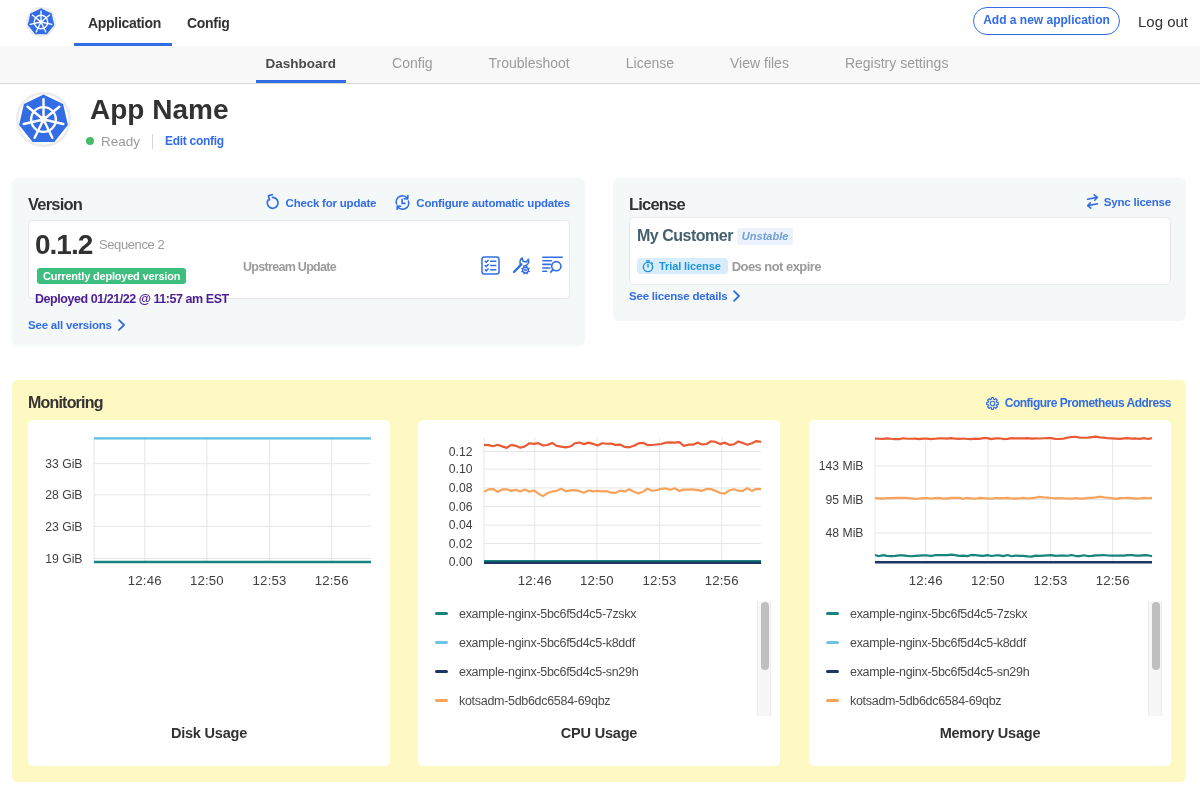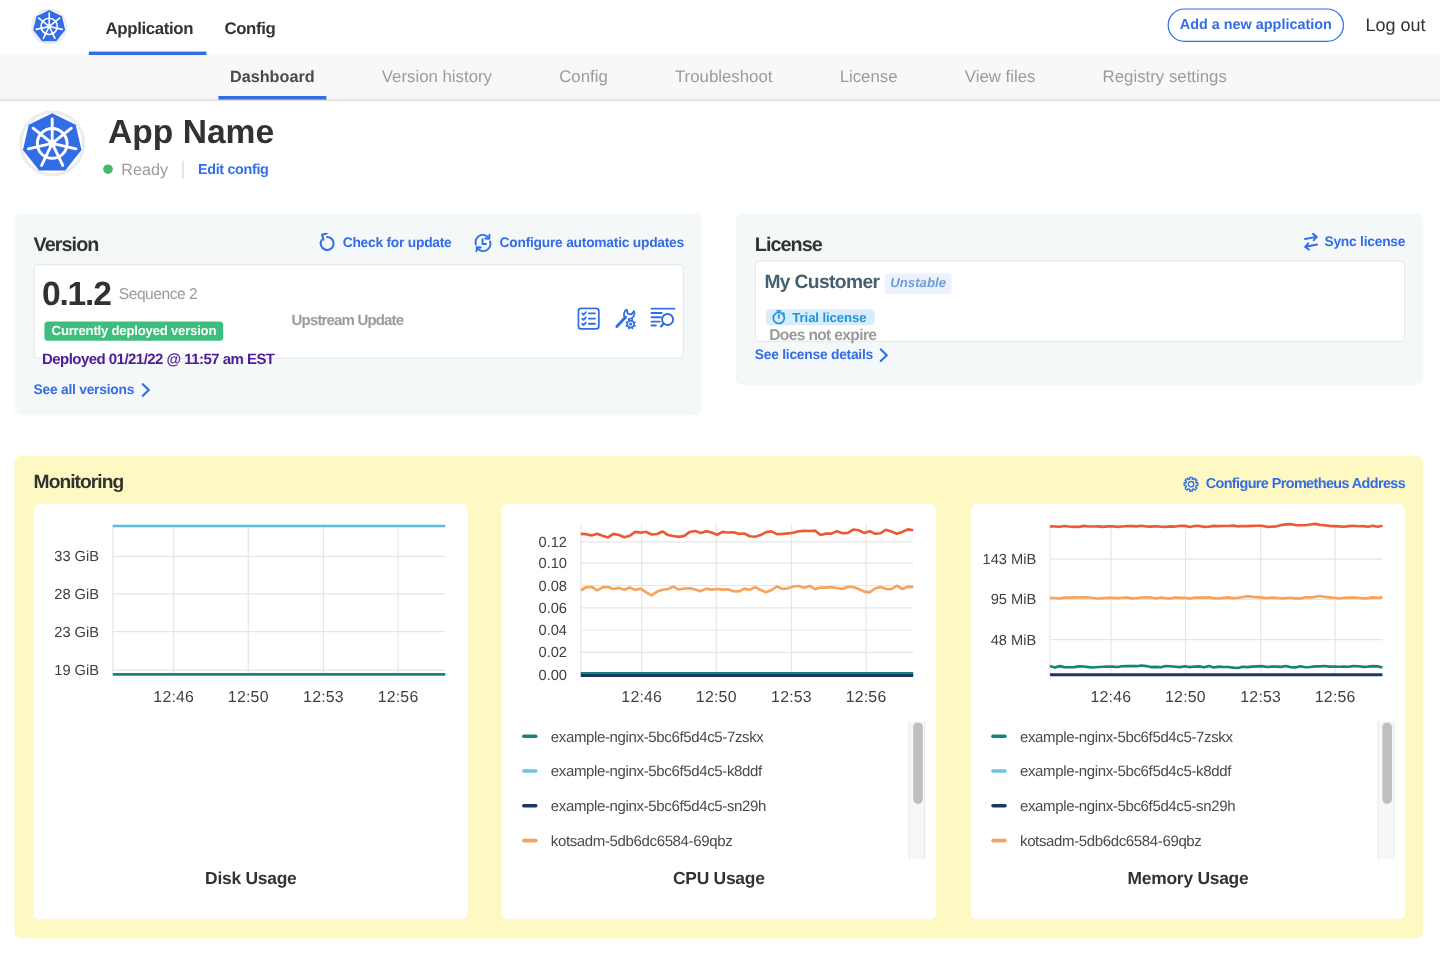--- a/index.html
+++ b/index.html
@@ -42,21 +42,21 @@
 #vseq { position:absolute; left:70px; top:16px; font-size:13px; font-weight:500; letter-spacing:-0.4px; color:#9B9B9B; }
 #vbadge { position:absolute; left:8px; top:47px; height:16px; line-height:16px; background:#3EBE7E; border-radius:3px; color:#fff; font-size:11px; font-weight:700; letter-spacing:-0.2px; padding:0 6px; }
 #vdeployed { position:absolute; left:6px; top:71px; font-size:12.5px; font-weight:700; letter-spacing:-0.45px; color:#4c1d95; }
 #vupstream { position:absolute; left:214px; top:39px; font-size:12.5px; font-weight:700; letter-spacing:-0.7px; color:#9B9B9B; }
 #vicons { position:absolute; right:6px; top:34px; display:flex; align-items:center; }
 #vicons svg { margin-left:11px; }
 
 #custrow { position:absolute; left:7px; top:8px; height:20px; display:flex; align-items:center; }
 #custname { font-size:16px; font-weight:700; color:#44606E; letter-spacing:-0.5px; }
 #unstable { margin-left:4px; background:#EBF2FB; border-radius:3px; color:#6E9FD6; font-size:11px; font-weight:700; height:17px; line-height:17px; padding:0 5px;font-style:italic; }
-#trialrow { position:absolute; left:7px; top:40px; height:16px; display:flex; align-items:center;flex-direction:column; }
+#trialrow { position:absolute; left:7px; top:40px; height:16px; display:flex; align-items:center; }
 #trialbadge { background:#D9ECFB; border-radius:4px; color:#1E95DD; font-size:11px; font-weight:700; letter-spacing:-0.1px; height:16px; display:flex; align-items:center; padding:0 7px 0 5px; }
 #trialbadge svg { margin-right:5px; }
 #noexpire { margin-left:4px; font-size:13px; font-weight:700; letter-spacing:-0.55px; color:#9B9B9B; }
 
 #monitoring { position:absolute; left:12px; top:380px; width:1174px; height:402px; background:#fef9c3; border-radius:6px; }
 #monhead { position:absolute; left:16px; top:14px; line-height:1.1; font-size:16px; font-weight:700; letter-spacing:-0.8px; color:#323232; }
 #monconfig { position:absolute; right:15px; top:16px; font-size:12px; font-weight:700; letter-spacing:-0.5px; color:#326DE6; display:flex; align-items:center; }
 #monconfig svg { margin-right:6px; }
 .chart-card { position:absolute; top:40px; width:362px; height:346px; background:#fff; border-radius:5px; }
 #chart-disk { left:16px; }
@@ -95,21 +95,20 @@
       </svg></div>
   <div class="topitem" style="left:88px;">Application</div>
   <div id="tab-underline"></div>
   <div class="topitem" style="left:187px;">Config</div>
   <div id="addappbtn">Add a new application</div>
   <div id="logout">Log out</div>
 </div>
 
 <div id="subnav">
   <div class="subitem active">Dashboard</div>
-  <div class="subitem">Version history</div>
   <div class="subitem">Config</div>
   <div class="subitem">Troubleshoot</div>
   <div class="subitem">License</div>
   <div class="subitem">View files</div>
   <div class="subitem">Registry settings</div>
 </div>
 
 <div id="appicon"><svg width="55" height="55" viewBox="0 0 55 55">
       <circle cx="27.5" cy="27.5" r="26.25" fill="#fff" stroke="#ececec" stroke-width="2.5"></circle>
       <polygon points="27.50,2.47 47.07,11.90 51.90,33.07 38.36,50.05 16.64,50.05 3.10,33.07 7.93,11.90" fill="#326DE6"></polygon>

